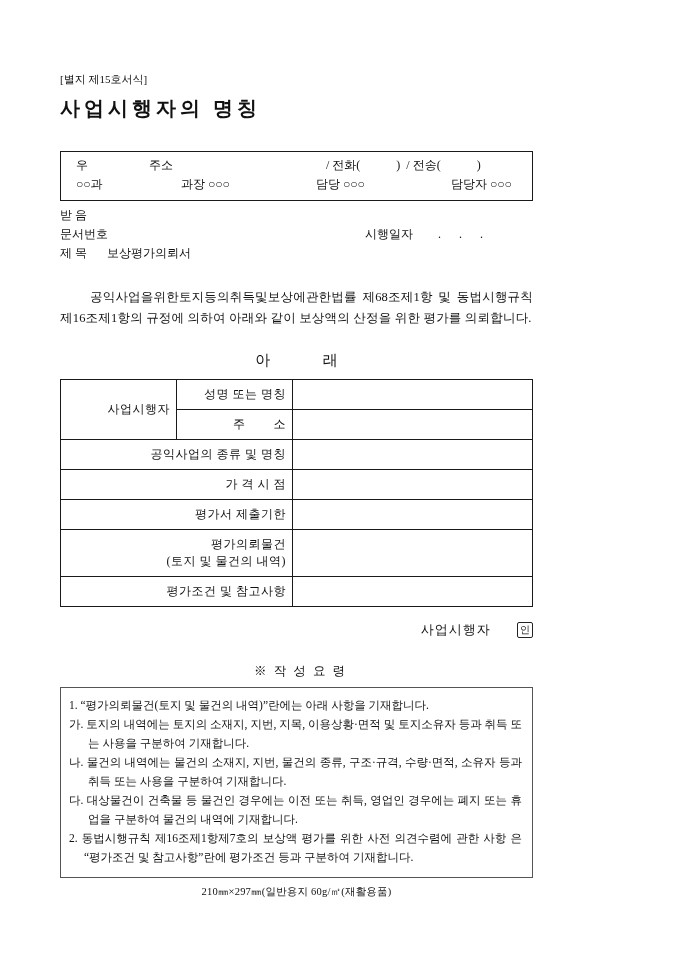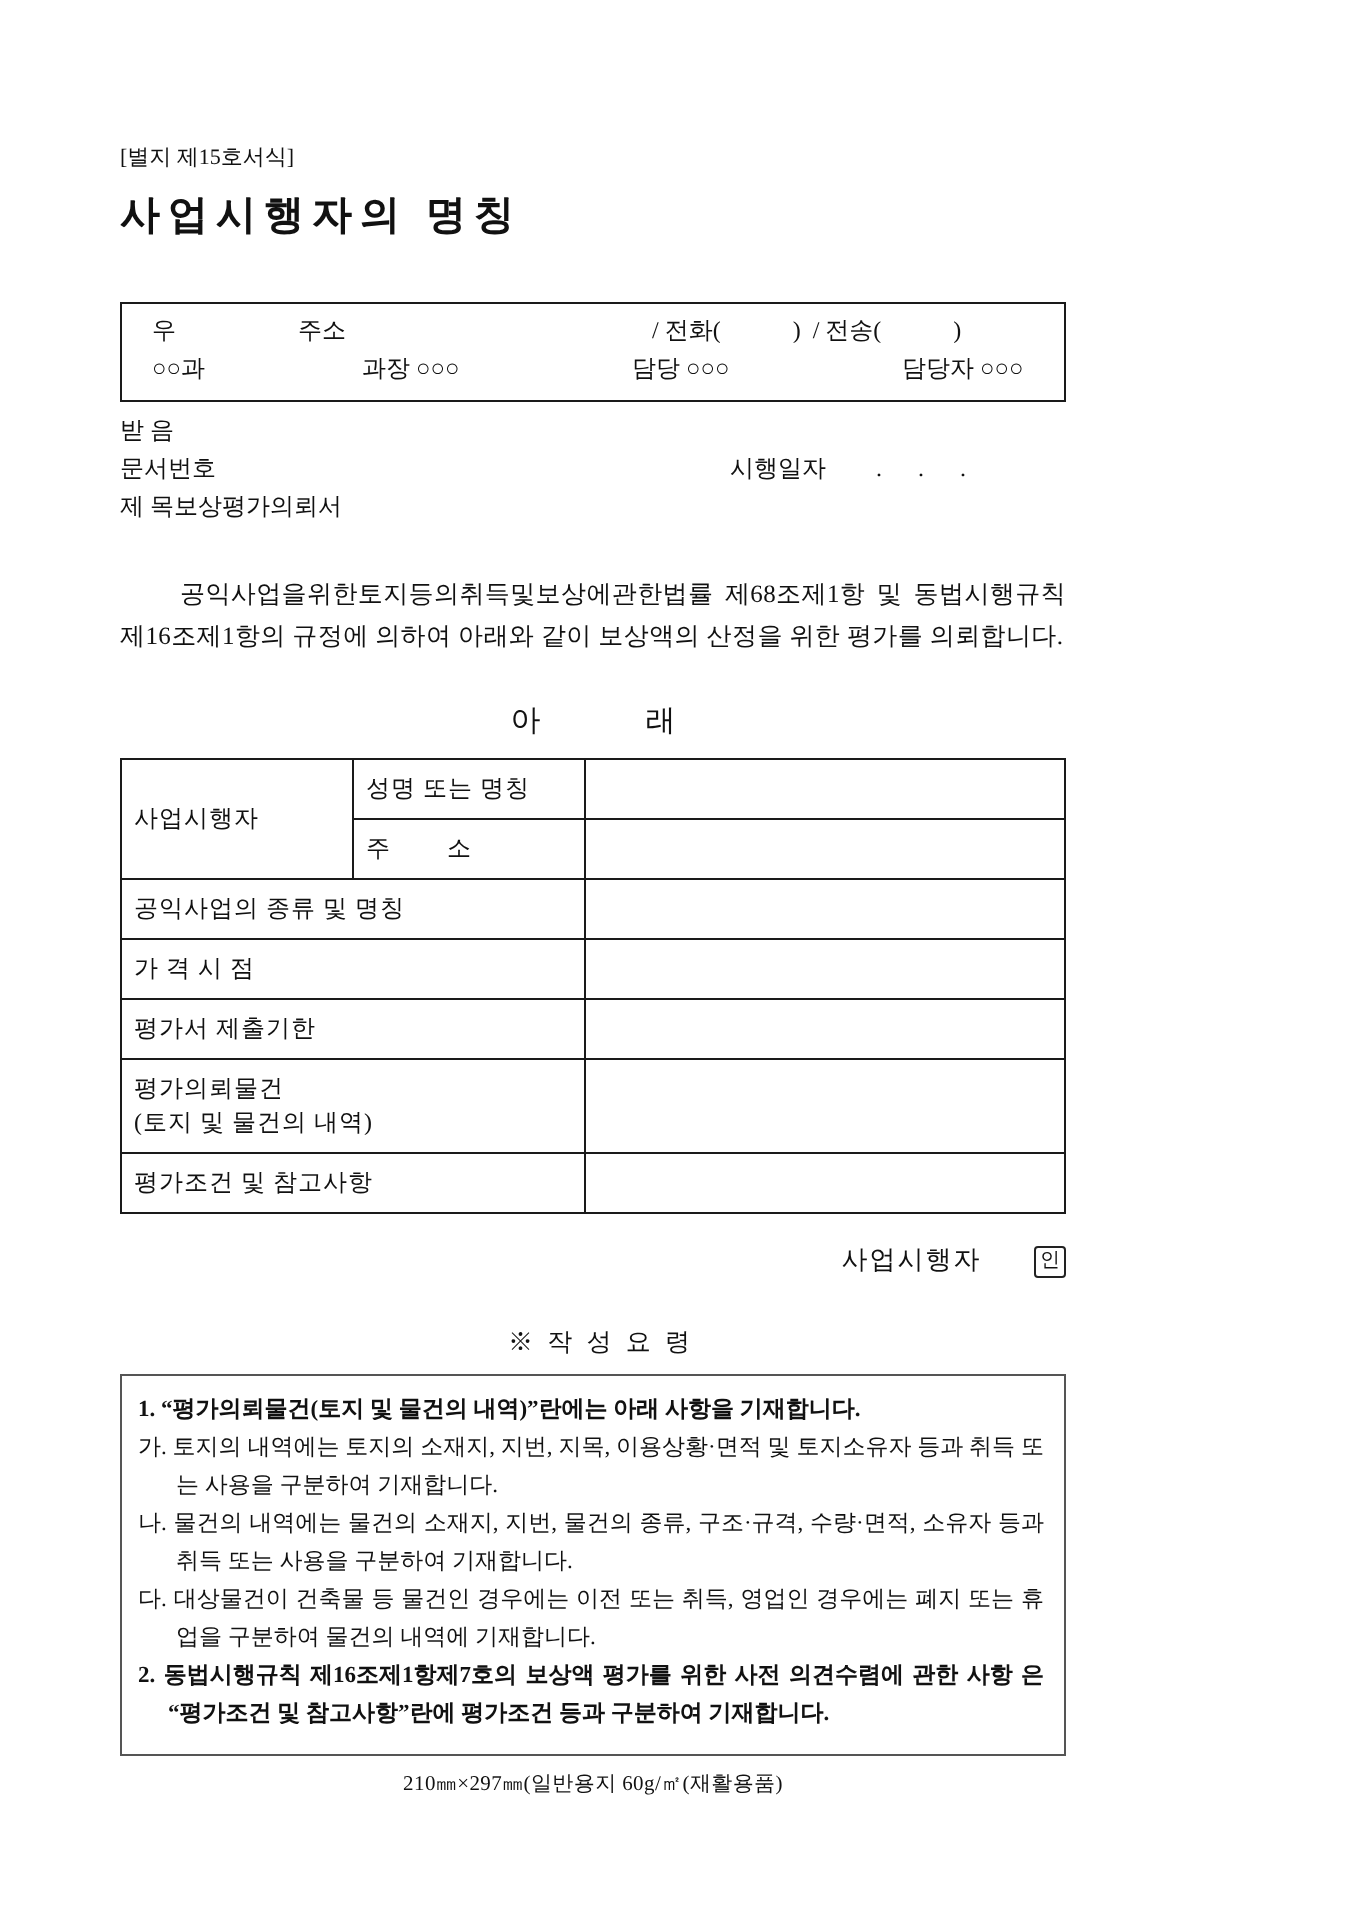--- a/index.html
+++ b/index.html
@@ -28,52 +28,52 @@
   .cb-phone { flex: 1; }
   .cb-dept  { width: 105px; }
   .cb-mgr   { width: 135px; }
   .cb-staff { width: 135px; }
   .cb-person{ flex: 1; }
 
   .doc-info { margin-top: 5px; font-size: 12px; }
   .doc-row { display: flex; line-height: 19px; }
   .exec-date { margin-left: auto; padding-right: 50px; }
   .exec-date-value { margin-left: 22px; }
-  .subject-value { }
+  .subject-value { margin-left: 20px; }
 
   .body-paragraph {
     margin: 24px 0 0; font-size: 12.5px; line-height: 21px;
     text-indent: 30px; text-align: justify; letter-spacing: 0.2px;
   }
 
   .below-title { margin-top: 22px; text-align: center; font-size: 15px; }
 
   .main-table {
     margin-top: 9px; width: 100%;
     border-collapse: collapse; font-size: 12px; table-layout: fixed;
   }
   .main-table td { border: 1px solid #1a1a1a; padding: 2px 6px; height: 25px; }
-  .main-table td.label { text-align: left; letter-spacing: 0.5px; }
+  .main-table td.label { text-align: right; letter-spacing: 0.5px; }
   .main-table td.multiline { white-space: pre-line; line-height: 17px; height: 42px; }
 
   .signature { margin-top: 14px; text-align: right; font-size: 13px; letter-spacing: 1px; }
   .seal {
     display: inline-block; border: 1px solid #222; border-radius: 2px;
     font-size: 10px; line-height: 12px; padding: 1px 2px;
     margin-left: 22px; vertical-align: 1px; letter-spacing: 0;
   }
 
   .instructions-title { margin-top: 24px; font-size: 12.5px; letter-spacing: 2px; padding-left: 8px; text-align: center; }
 
   .instructions-box {
     margin-top: 7px; border: 1px solid #555;
     padding: 8px 10px 10px 8px; font-size: 11.5px; line-height: 19px;
   }
   .instructions-box p { margin: 0; text-align: justify; }
-  .ins-l0 { padding-left: 15px; text-indent: -15px; font-weight: bold; }
+  .ins-l0 { padding-left: 15px; text-indent: -15px; }
   .ins-l1 { margin-left: 15px; padding-left: 19px; text-indent: -19px; }
 
   .footer { margin-top: 7px; text-align: center; font-size: 10.5px; letter-spacing: 0.2px; }
 </style>
 </head>
 <body>
 
 <div class="page">
 
   <div class="form-number">[별지 제15호서식]</div>

